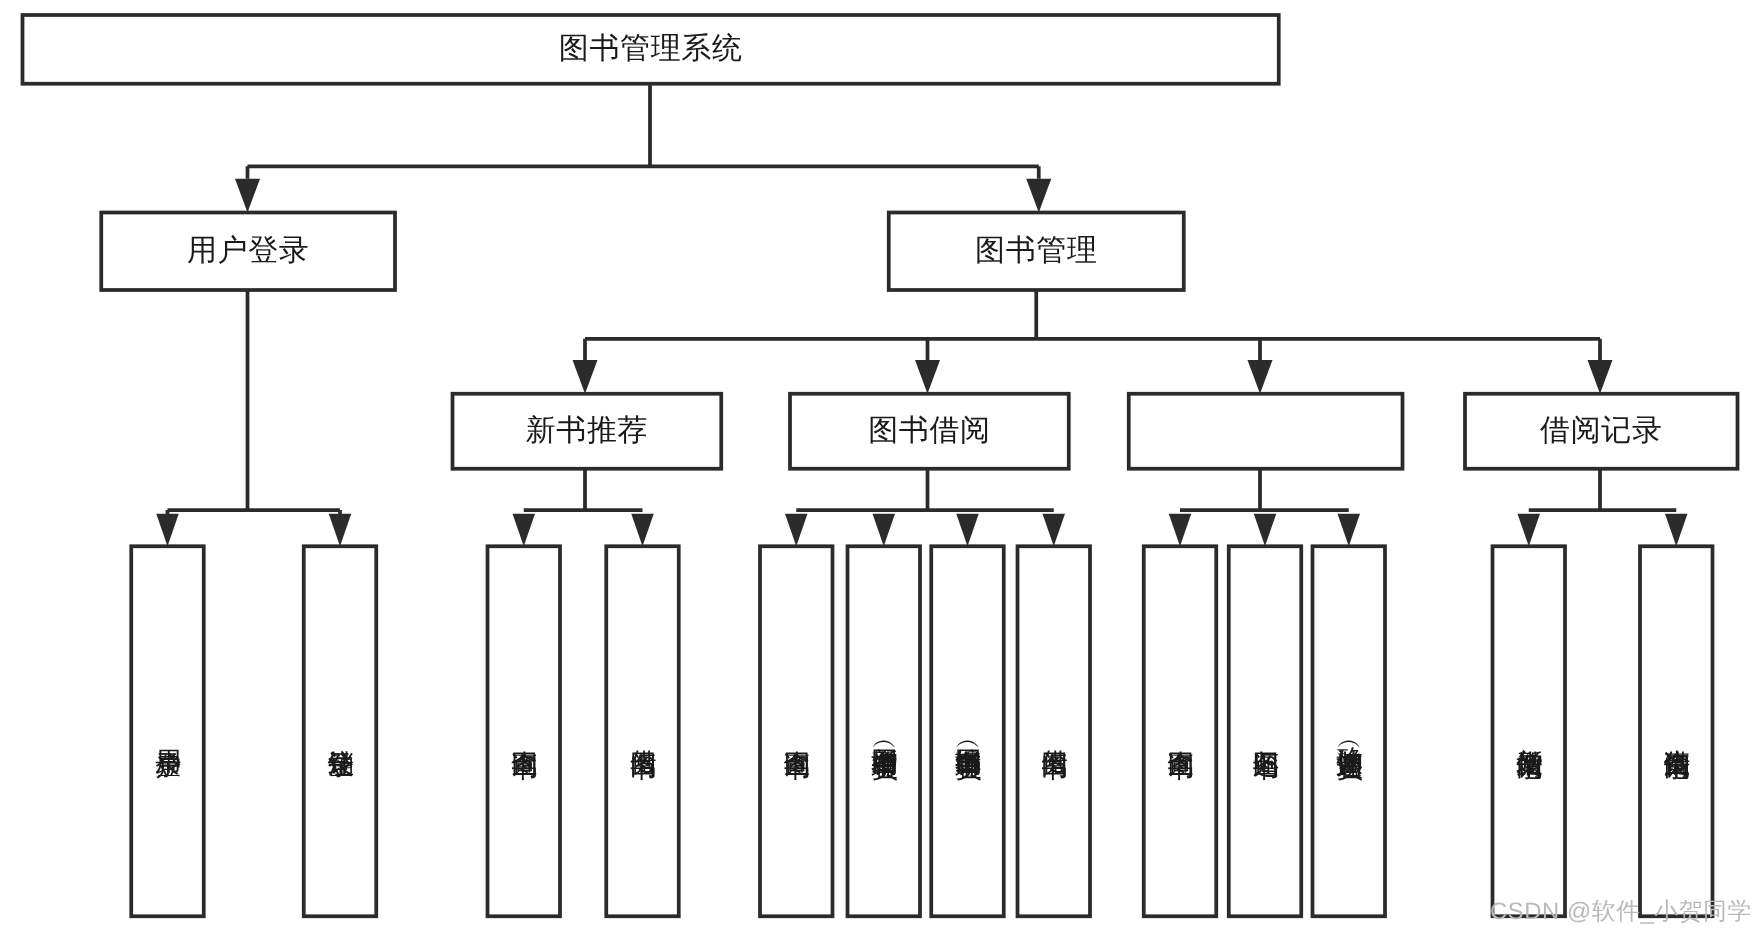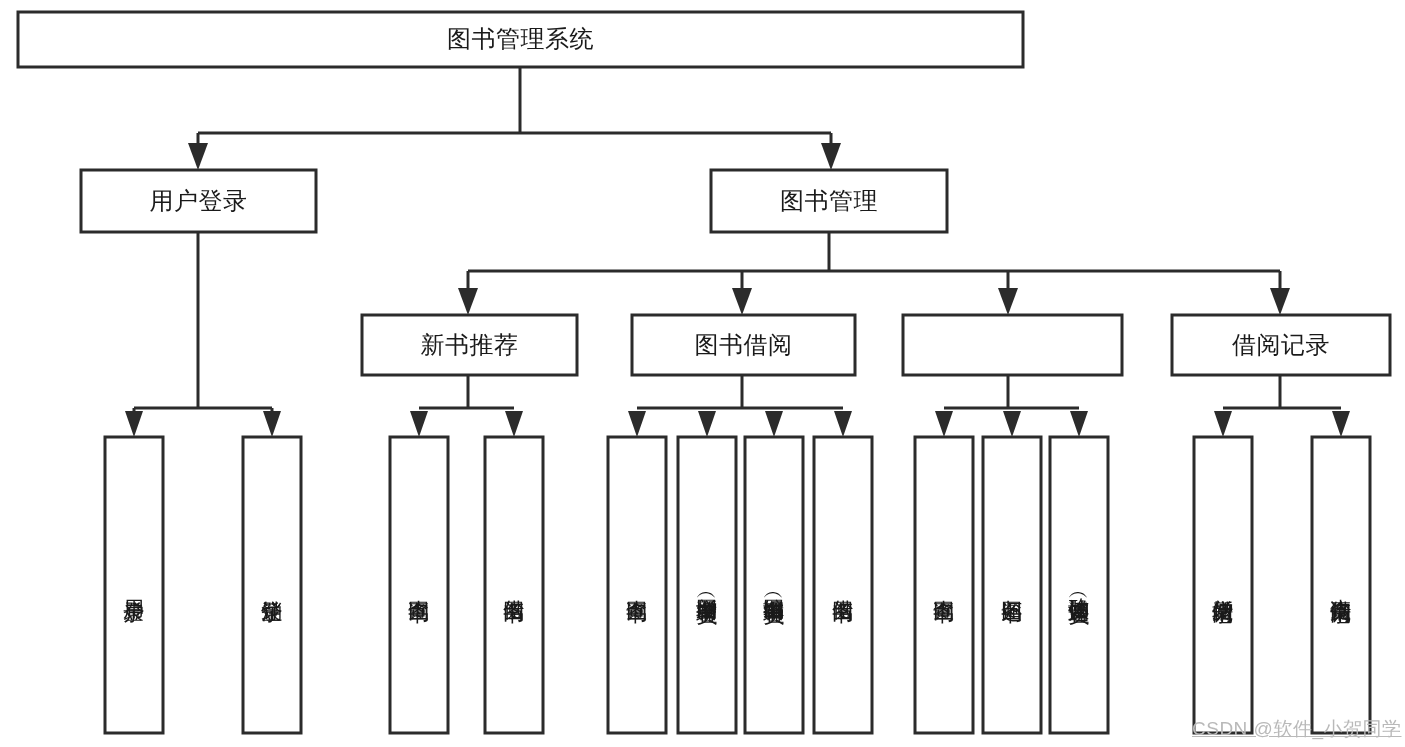--- a/index.html
+++ b/index.html
@@ -179,15 +179,15 @@
   <div class="node-label-v" style="left:745px; top:437px; width:58px; height:296px;">编辑图书（管理员）</div>
   <div class="node-label-v" style="left:814px; top:437px; width:58px; height:296px;">借阅图书</div>
 
   <div class="node-label-v" style="left:915px; top:437px; width:58px; height:296px;">查询图书</div>
   <div class="node-label-v" style="left:983px; top:437px; width:58px; height:296px;">归还图书</div>
   <div class="node-label-v" style="left:1050px; top:437px; width:58px; height:296px;">确认归还（管理员）</div>
 
   <div class="node-label-v" style="left:1194px; top:437px; width:58px; height:296px;">新增借阅记录</div>
   <div class="node-label-v" style="left:1312px; top:437px; width:58px; height:296px;">查询借阅记录</div>
 
-  <div class="watermark" style="left:1192px; top:716px;text-decoration:underline;">CSDN @软件_小贺同学</div>
+  <div class="watermark" style="left:1192px; top:716px;">CSDN @软件_小贺同学</div>
 
 </div>
 
 </body></html>

